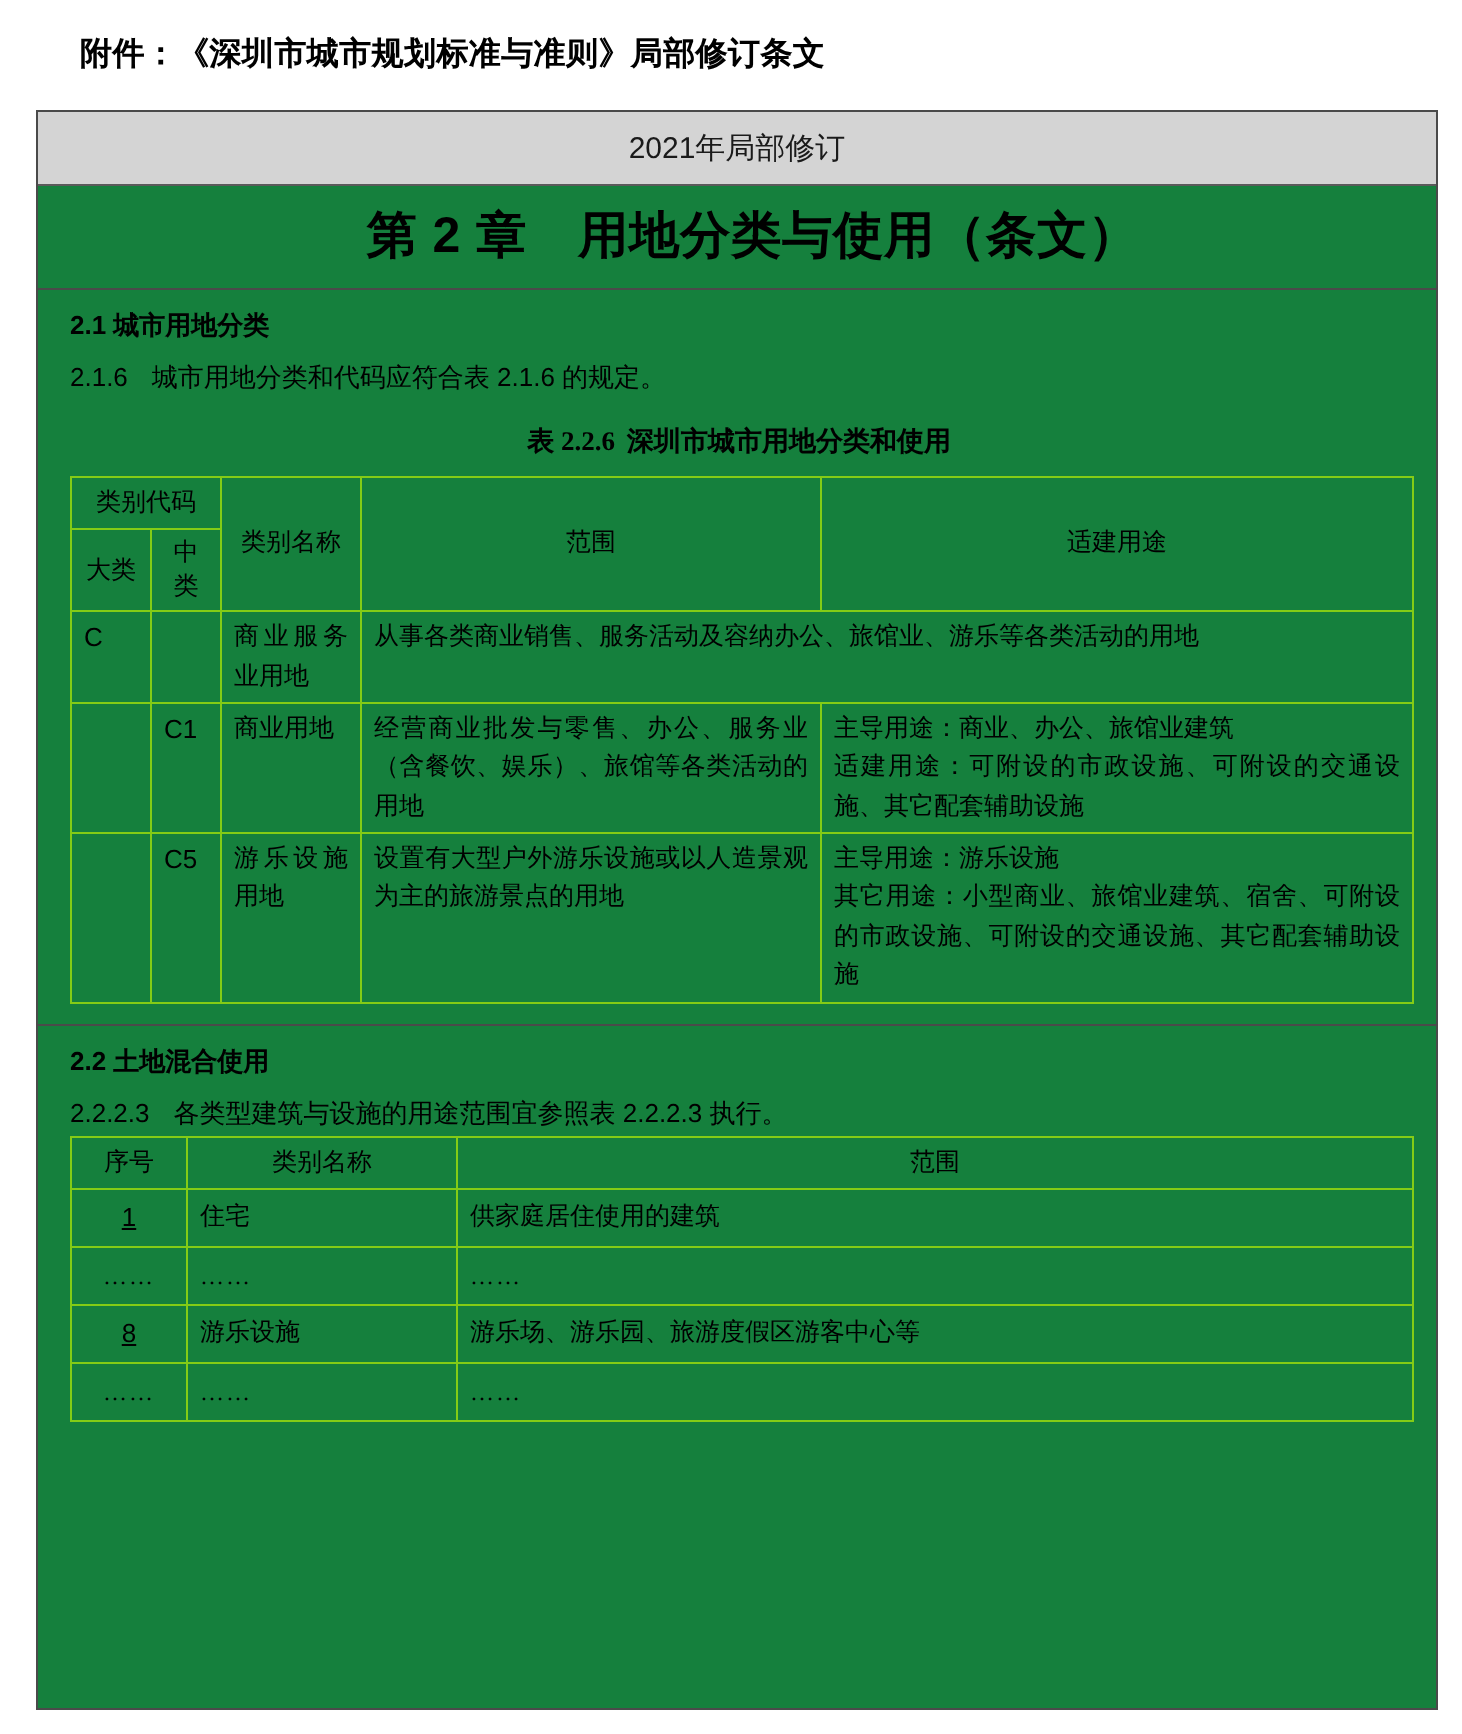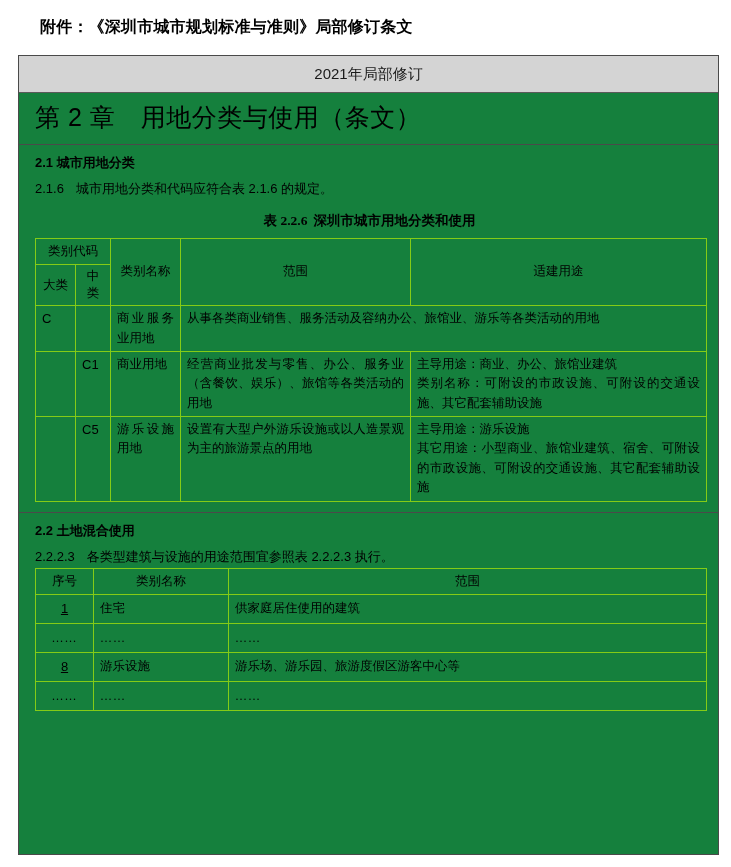--- a/index.html
+++ b/index.html
@@ -45,25 +45,26 @@
     display: flex;
     align-items: center;
     justify-content: center;
     font-family: "Liberation Sans", "DejaVu Sans", sans-serif;
     font-size: 15px;
     color: #1a1a1a;
   }
 
   .chapter-title {
     font-family: "Liberation Sans", "DejaVu Sans", sans-serif;
-    font-weight: normal;
+    font-weight: bold;
     font-size: 25px;
     padding: 8px 0 10px 16px;
     letter-spacing: 0.5px;
     white-space: nowrap;
+    text-align: center;
   }
 
   
   .section-block {
     padding: 0 14px 0 16px;
   }
   .section-divider {
     border-top: 1px solid #4a4a4a;
     margin: 0;
     height: 0;
@@ -200,21 +201,21 @@
           <td colspan="2" class="justify-zh">从事各类商业销售、服务活动及容纳办公、旅馆业、游乐等各类活动的用地</td>
         </tr>
 
         <tr>
           <td class="code-cell"></td>
           <td class="code-cell">C1</td>
           <td class="name-cell">商业用地</td>
           <td class="justify-zh">经营商业批发与零售、办公、服务业（含餐饮、娱乐）、旅馆等各类活动的用地</td>
           <td>
             <div>主导用途：商业、办公、旅馆业建筑</div>
-            <div class="justify-zh">类别名称：可附设的市政设施、可附设的交通设施、其它配套辅助设施</div>
+            <div class="justify-zh">适建用途：可附设的市政设施、可附设的交通设施、其它配套辅助设施</div>
           </td>
         </tr>
 
         <tr>
           <td class="code-cell"></td>
           <td class="code-cell">C5</td>
           <td class="name-cell">游乐设施用地</td>
           <td class="justify-zh">设置有大型户外游乐设施或以人造景观为主的旅游景点的用地</td>
           <td>
             <div>主导用途：游乐设施</div>

